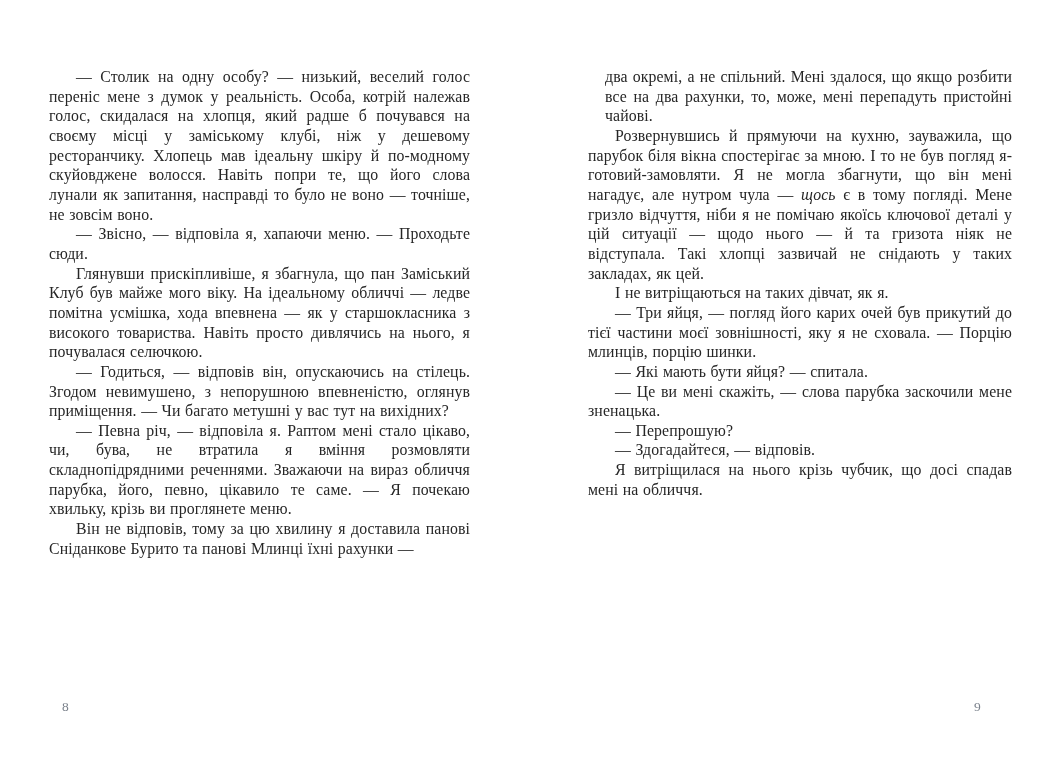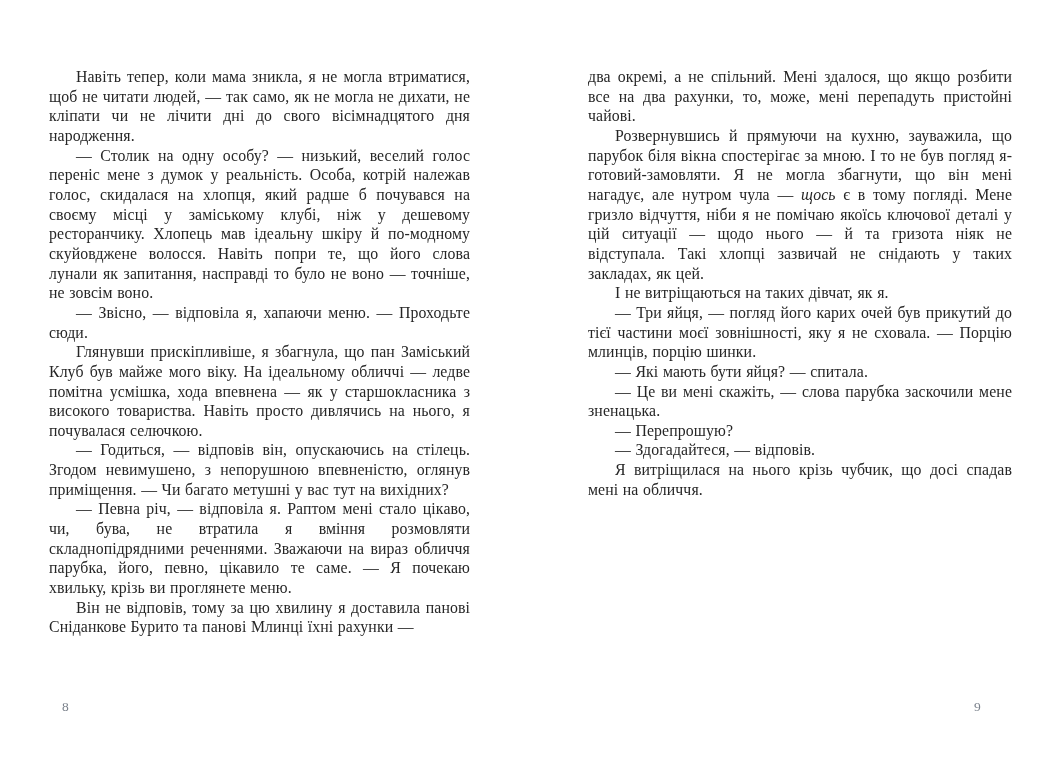--- a/index.html
+++ b/index.html
@@ -31,38 +31,38 @@
   }
   .text-col.left  { left: 49px;  width: 421px; }
   .text-col.right { left: 588px; width: 424px; }
   p.para {
     margin: 0;
     padding: 0;
     text-indent: 27px;
   }
   p.para.no-indent {
     text-indent: 0;
+    margin-left: 17px;
   }
   .page-num {
     position: absolute;
     top: 699px;
     font-family: "Liberation Serif", "DejaVu Serif", serif;
     font-size: 13.5px;
     color: var(--page-number, #7b828c);
   }
   .page-num.left  { left: 62px; }
   .page-num.right { left: 974px; }
 </style>
 </head>
 <body style="--paper: #ffffff; --ink: #262626; --page-number: #7b828c;">
 
 <div class="spread">
 
   <div class="text-col left" id="left-page-body">
-      <p class="para">Навіть тепер, коли мама зникла, я не могла втриматися, щоб не читати людей, — так само, як не могла не дихати, не кліпати чи не лічити дні до свого вісімнадцятого дня народження.</p>
       <p class="para">— Столик на одну особу? — низький, веселий голос переніс мене з думок у реальність. Особа, котрій належав голос, скидалася на хлопця, який радше б почувався на своєму місці у заміському клубі, ніж у дешевому ресторанчику. Хлопець мав ідеальну шкіру й по-модному скуйовджене волосся. Навіть попри те, що його слова лунали як запитання, насправді то було не воно — точніше, не зовсім воно.</p>
       <p class="para">— Звісно, — відповіла я, хапаючи меню. — Проходьте сюди.</p>
       <p class="para">Глянувши прискіпливіше, я збагнула, що пан Заміський Клуб був майже мого віку. На ідеальному обличчі — ледве помітна усмішка, хода впевнена — як у старшокласника з високого товариства. Навіть просто дивлячись на нього, я почувалася селючкою.</p>
       <p class="para">— Годиться, — відповів він, опускаючись на стілець. Згодом невимушено, з непорушною впевненістю, оглянув приміщення. — Чи багато метушні у вас тут на вихідних?</p>
       <p class="para">— Певна річ, — відповіла я. Раптом мені стало цікаво, чи, бува, не втратила я вміння розмовляти складнопідрядними реченнями. Зважаючи на вираз обличчя парубка, його, певно, цікавило те саме. — Я почекаю хвильку, крізь ви проглянете меню.</p>
       <p class="para">Він не відповів, тому за цю хвилину я доставила панові Сніданкове Бурито та панові Млинці їхні рахунки —</p>
     </div>
 
   <div class="text-col right" id="right-page-body">
       <p class="para no-indent">два окремі, а не спільний. Мені здалося, що якщо розбити все на два рахунки, то, може, мені перепадуть пристойні чайові.</p>

